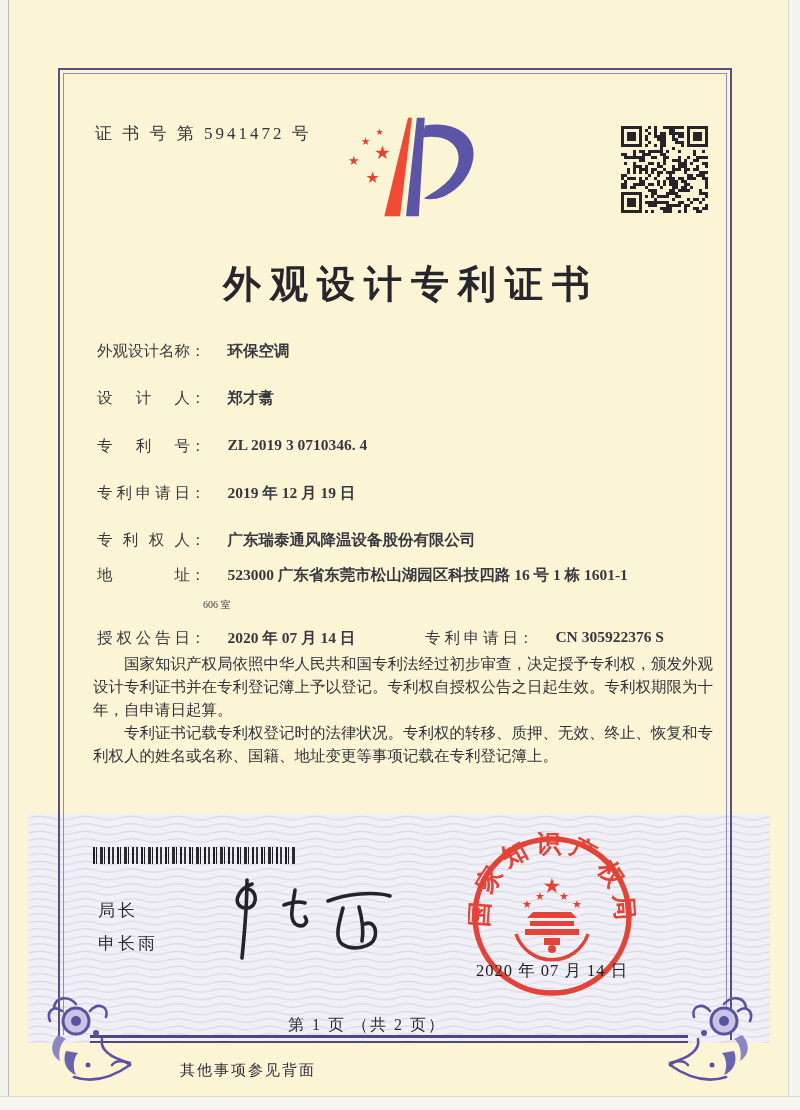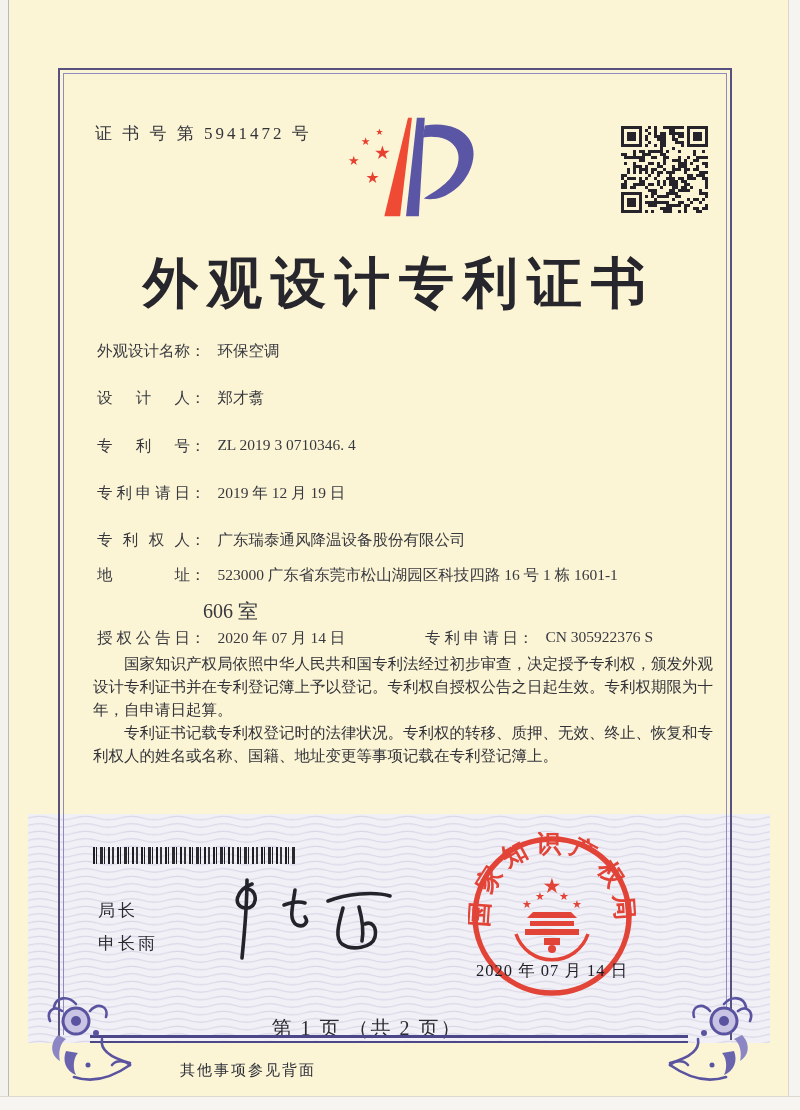--- a/index.html
+++ b/index.html
@@ -17,41 +17,41 @@
   .band{position:absolute;left:28px;top:814px;width:742px;height:229px;}
   .band svg{display:block;}
   
   .frame-outer{position:absolute;left:58px;top:68px;width:674px;height:972px;
     border-left:2px solid #56517e;border-right:2px solid #56517e;border-top:2px solid #56517e;box-sizing:border-box;}
   .frame-inner{position:absolute;left:63px;top:73px;width:664px;height:962px;
     border-left:1px solid #908bbd;border-right:1px solid #908bbd;border-top:1px solid #908bbd;box-sizing:border-box;}
   .cert-no{position:absolute;left:95px;top:122px;font-size:17px;letter-spacing:3px;color:#33333a;}
   .logo{position:absolute;left:333px;top:113px;width:148px;height:112px;}
   .qr{position:absolute;left:621px;top:126px;width:87px;height:87px;}
-  .title{position:absolute;left:58px;top:243px;width:674px;margin:4px;text-align:center;
-    font-size:55px;font-weight:600;letter-spacing:9px;color:#26262c;}
+  .title{position:absolute;left:58px;top:243px;width:674px;margin:16px;text-align:center;
+    font-size:38px;font-weight:600;letter-spacing:9px;color:#26262c;}
   .frow{position:absolute;left:97px;font-size:15.5px;color:#38383f;white-space:nowrap;}
   .lbl{display:inline-block;width:93px;text-align:justify;text-align-last:justify;vertical-align:top;}
   .colon{display:inline-block;vertical-align:top;}
-  .val{display:inline-block;vertical-align:top;margin-left:8px;}
-  .addr2{position:absolute;left:203px;top:598px;font-size:20px;color:#38383f;}
+  .val{display:inline-block;vertical-align:top;margin-left:18px;font-weight:bold;}
+  .addr2{position:absolute;left:203px;top:598px;font-size:10px;color:#38383f;}
   .pair2{position:absolute;left:328px;top:0;white-space:nowrap;}
   .body-text{position:absolute;left:93px;top:652px;width:620px;font-size:15.5px;line-height:23px;
     color:#33333a;text-align:justify;}
   .body-text p{margin:0;text-indent:2em;}
   .barcode{position:absolute;left:93px;top:847px;width:203px;height:17px;
     background:repeating-linear-gradient(90deg,#1e1e22 0 2px,rgba(0,0,0,0) 2px 3px,#1e1e22 3px 4px,rgba(0,0,0,0) 4px 7px,#2a2a2e 7px 10px,rgba(0,0,0,0) 10px 11px,#1e1e22 11px 12px,rgba(0,0,0,0) 12px 15px,#1e1e22 15px 17px,rgba(0,0,0,0) 17px 19px,#35353a 19px 21px,rgba(0,0,0,0) 21px 24px);}
   .director-title{position:absolute;left:98px;top:899px;font-family:"Liberation Sans","DejaVu Sans",sans-serif;
     font-size:17px;letter-spacing:3px;color:#2c2c33;}
   .director-name{position:absolute;left:98px;top:932px;font-family:"Liberation Sans","DejaVu Sans",sans-serif;
     font-size:17px;letter-spacing:3px;color:#2c2c33;}
   .signature{position:absolute;left:222px;top:878px;width:185px;height:92px;}
   .seal{position:absolute;left:468px;top:832px;width:168px;height:168px;opacity:.94;}
   .seal-date{position:absolute;left:476px;top:960px;width:160px;font-size:16.5px;letter-spacing:1px;color:#1e1e26;}
-  .page-info{position:absolute;left:262px;top:1015px;width:210px;text-align:center;font-size:20px;
+  .page-info{position:absolute;left:262px;top:1015px;width:210px;text-align:center;font-size:16px;
     letter-spacing:2px;color:#2b2b33;}
   .rule{position:absolute;left:90px;top:1035px;width:598px;height:8px;box-sizing:border-box;
     border-top:3px solid #4c4788;border-bottom:2px solid #4c4788;}
   .ornament{position:absolute;top:991px;width:90px;height:95px;}
   .ornament.left{left:44px;}
   .ornament.right{left:666px;transform:scaleX(-1);}
   .back-note{position:absolute;left:180px;top:1061px;width:370px;font-size:15px;
     letter-spacing:2px;color:#2e2e38;}
 </style>
 </head>

